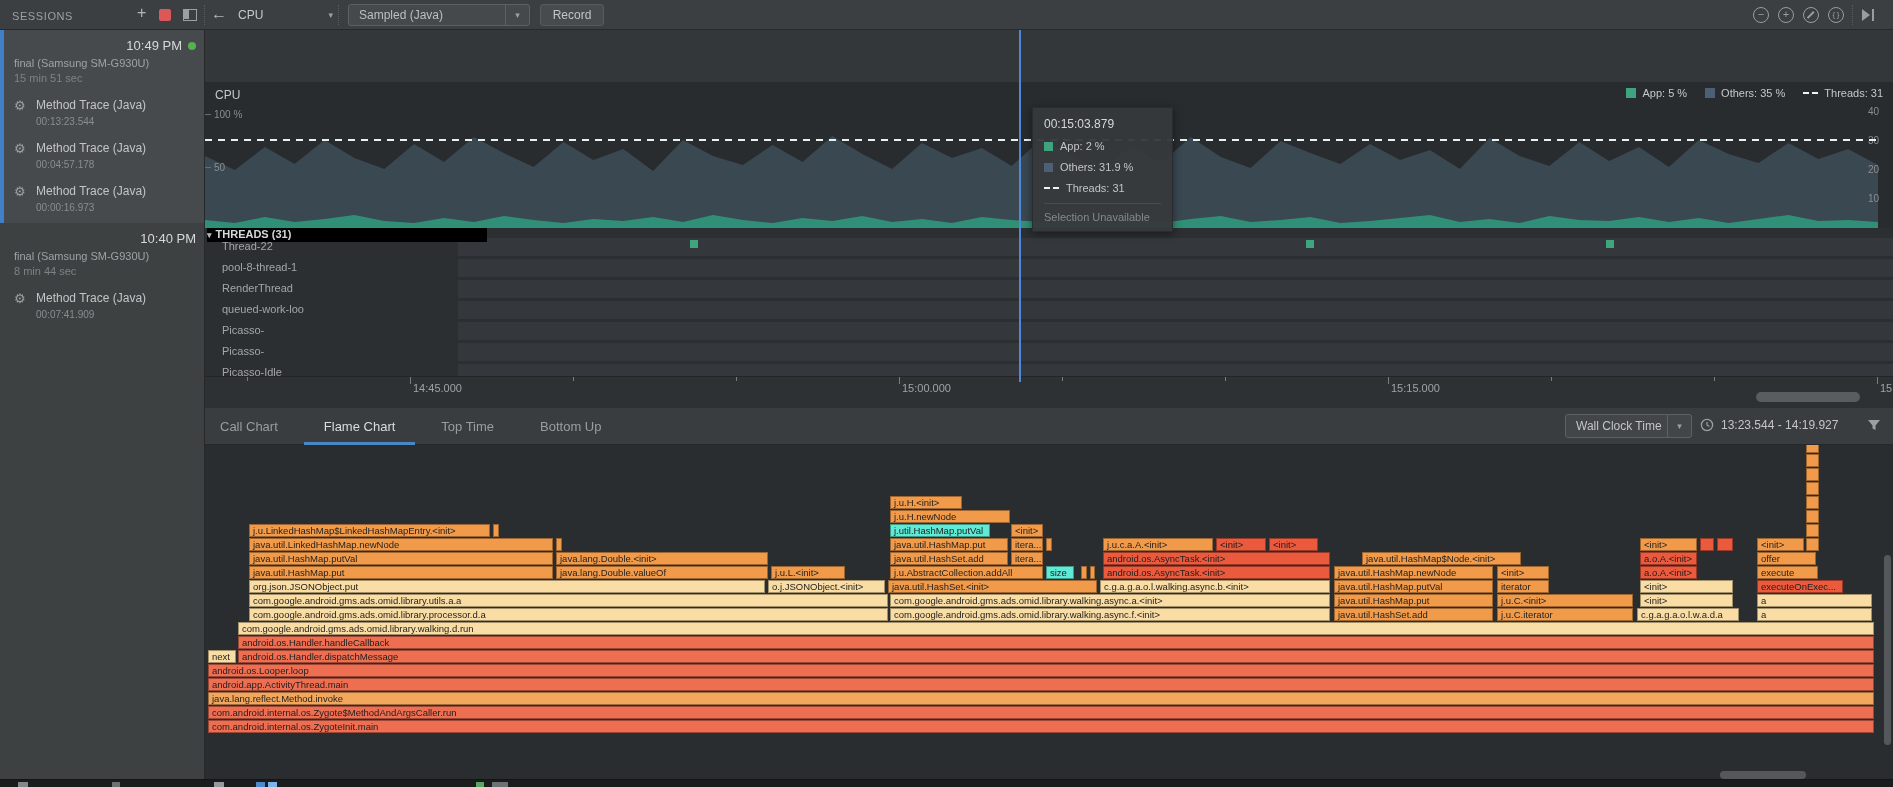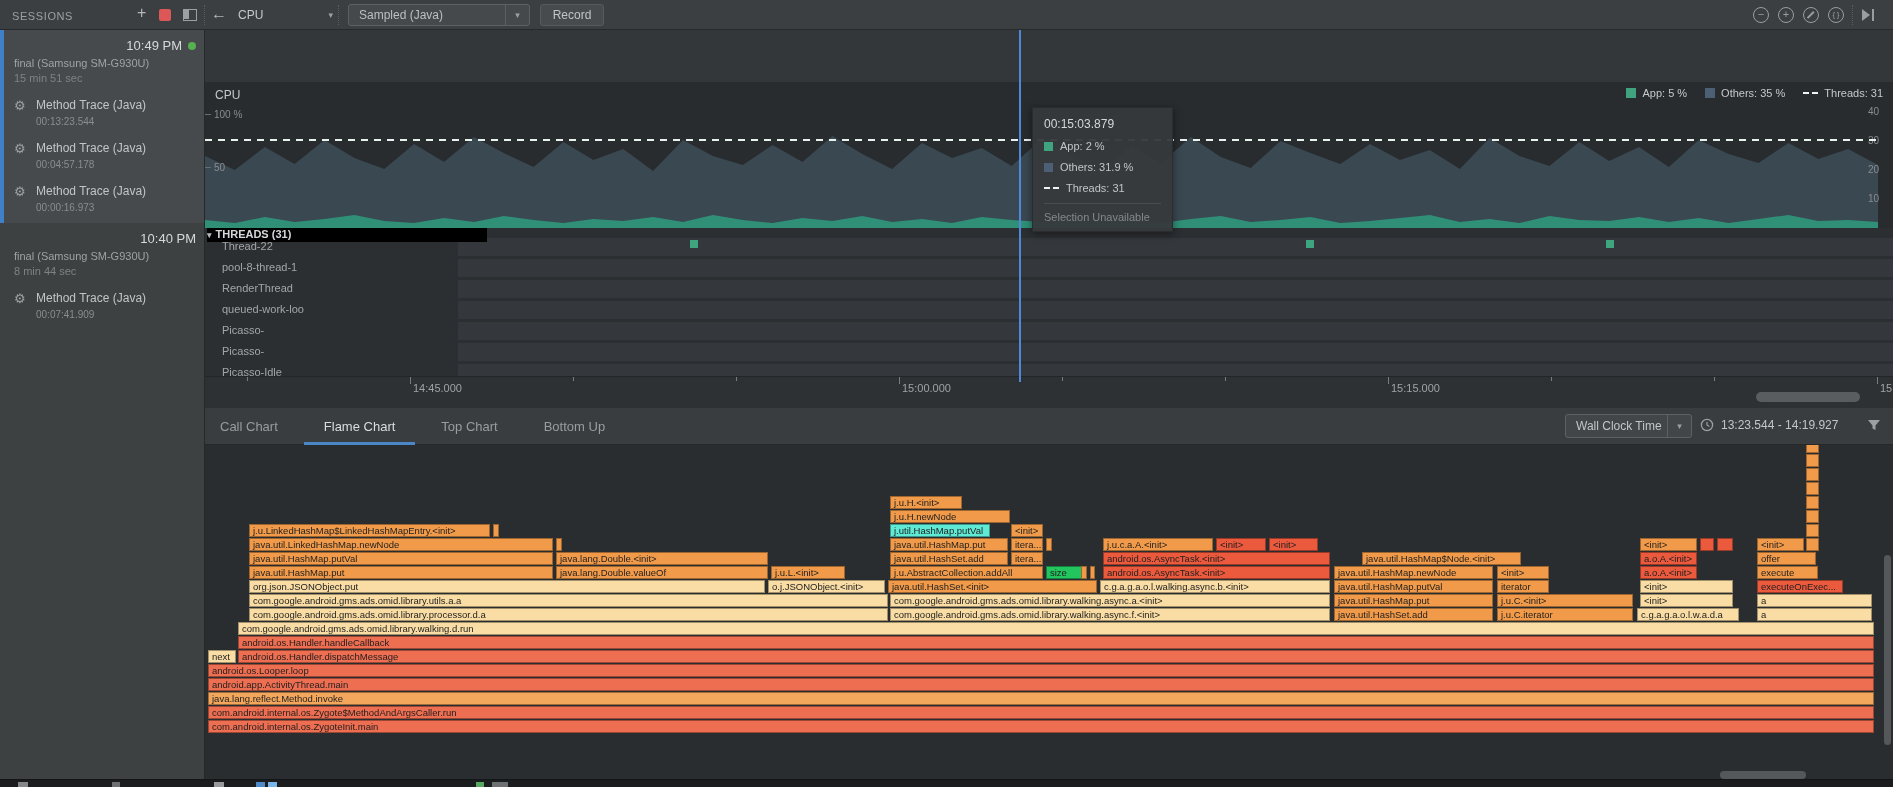--- a/index.html
+++ b/index.html
@@ -278,21 +278,21 @@
       <div class="tick" style="left: 1183px; height: 7px;"></div>
       <span class="tick-label" style="left: 1186px;">15:15.000</span>
       <div class="tick" style="left: 1672px; height: 7px;"></div>
       <span class="tick-label" style="left: 1675px;">15:3</span>
     </div>
 
   <div id="tabstrip">
     <div id="tabs">
         <div class="tab">Call Chart</div>
         <div class="tab active">Flame Chart</div>
-        <div class="tab">Top Chart</div>
+        <div class="tab">Top Time</div>
         <div class="tab">Bottom Up</div>
       </div>
     <div id="clock-select">
       <span class="txt">Wall Clock Time</span>
       <span class="arr">▾</span>
     </div>
     <div id="range-wrap">
       <svg width="14" height="14" viewBox="0 0 14 14">
         <circle cx="7" cy="7" r="5.6" fill="none" stroke="#9da0a2" stroke-width="1.3"></circle>
         <path d="M7 4 L7 7 L9.4 8.4" fill="none" stroke="#9da0a2" stroke-width="1.2"></path>
@@ -336,21 +336,21 @@
       <div class="seg" style="left: 685px; top: 126px; width: 118px; background: rgb(241, 155, 74);">java.util.HashSet.add</div>
       <div class="seg" style="left: 806px; top: 126px; width: 32px; background: rgb(241, 155, 74);">itera...</div>
       <div class="seg" style="left: 898px; top: 126px; width: 227px; background: rgb(236, 90, 62);">android.os.AsyncTask.&lt;init&gt;</div>
       <div class="seg" style="left: 1129px; top: 126px; width: 159px; background: rgb(241, 155, 74); margin-left: 28px;">java.util.HashMap$Node.&lt;init&gt;</div>
       <div class="seg" style="left: 1435px; top: 126px; width: 57px; background: rgb(236, 90, 62);">a.o.A.&lt;init&gt;</div>
       <div class="seg" style="left: 1552px; top: 126px; width: 59px; background: rgb(241, 155, 74);">offer</div>
       <div class="seg" style="left: 44px; top: 140px; width: 304px; background: rgb(241, 155, 74);">java.util.HashMap.put</div>
       <div class="seg" style="left: 351px; top: 140px; width: 212px; background: rgb(241, 155, 74);">java.lang.Double.valueOf</div>
       <div class="seg" style="left: 566px; top: 140px; width: 74px; background: rgb(241, 155, 74);">j.u.L.&lt;init&gt;</div>
       <div class="seg" style="left: 685px; top: 140px; width: 153px; background: rgb(241, 155, 74);">j.u.AbstractCollection.addAll</div>
-      <div class="seg" style="left: 841px; top: 140px; width: 36px; background: #22c55e;">size</div>
+      <div class="seg" style="left: 841px; top: 140px; width: 28px; background: #5eead4;">size</div>
       <div class="seg" style="left: 876px; top: 140px; width: 6px; background: rgb(241, 155, 74);"></div>
       <div class="seg" style="left: 885px; top: 140px; width: 5px; background: rgb(241, 155, 74);"></div>
       <div class="seg" style="left: 898px; top: 140px; width: 227px; background: rgb(236, 90, 62);">android.os.AsyncTask.&lt;init&gt;</div>
       <div class="seg" style="left: 1129px; top: 140px; width: 159px; background: rgb(241, 155, 74);">java.util.HashMap.newNode</div>
       <div class="seg" style="left: 1292px; top: 140px; width: 52px; background: rgb(241, 155, 74);">&lt;init&gt;</div>
       <div class="seg" style="left: 1435px; top: 140px; width: 57px; background: rgb(236, 90, 62);">a.o.A.&lt;init&gt;</div>
       <div class="seg" style="left: 1552px; top: 140px; width: 61px; background: rgb(241, 155, 74);">execute</div>
       <div class="seg" style="left: 44px; top: 154px; width: 516px; background: rgb(249, 221, 164);">org.json.JSONObject.put</div>
       <div class="seg" style="left: 563px; top: 154px; width: 117px; background: rgb(249, 221, 164);">o.j.JSONObject.&lt;init&gt;</div>
       <div class="seg" style="left: 683px; top: 154px; width: 209px; background: rgb(241, 155, 74);">java.util.HashSet.&lt;init&gt;</div>

